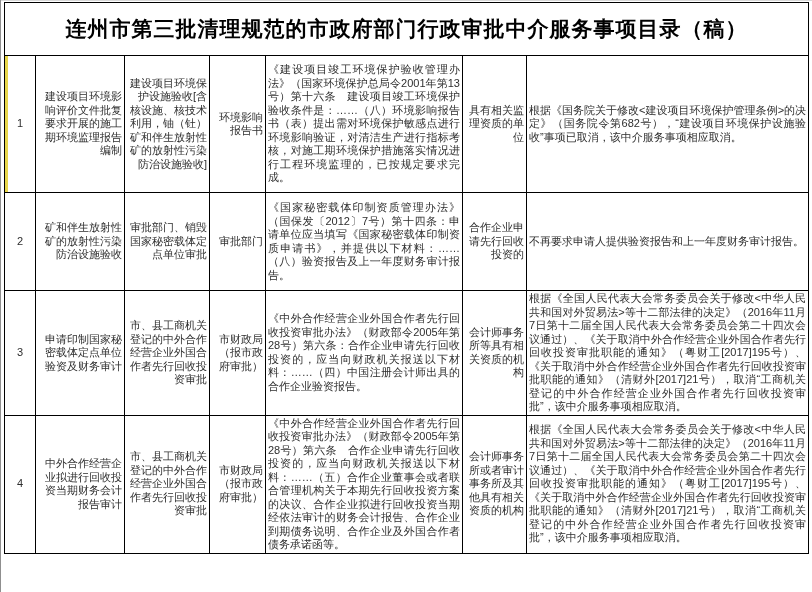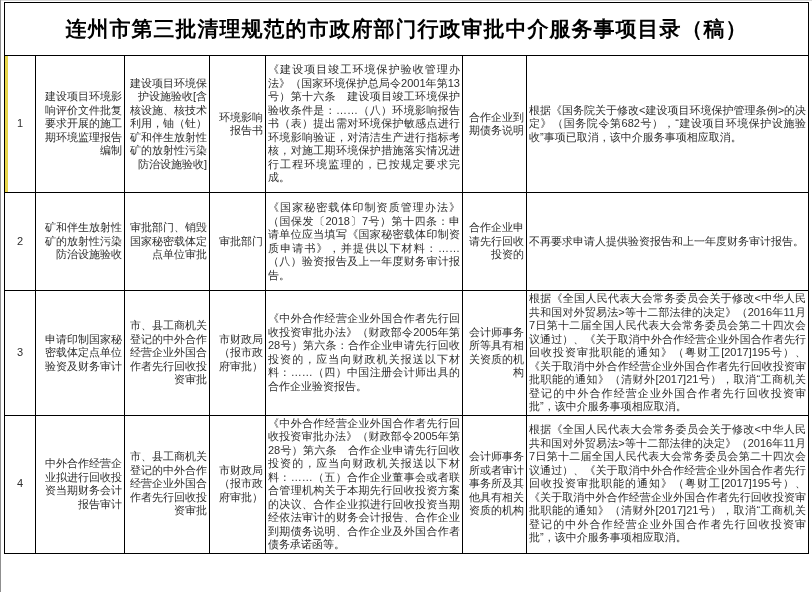--- a/index.html
+++ b/index.html
@@ -106,30 +106,30 @@
         <td class="title-cell" colspan="7">连州市第三批清理规范的市政府部门行政审批中介服务事项目录（稿）</td>
       </tr>
 
 
       <tr class="data-row row-1">
         <td class="c-seq">1</td>
         <td class="c-name">建设项目环境影响评价文件批复要求开展的施工期环境监理报告编制</td>
         <td class="c-project">建设项目环境保护设施验收[含核设施、核技术利用，铀（钍）矿和伴生放射性矿的放射性污染防治设施验收]</td>
         <td class="c-dept">环境影响报告书</td>
         <td class="c-basis">《建设项目竣工环境保护验收管理办法》（国家环境保护总局令2001年第13号）第十六条　建设项目竣工环境保护验收条件是：……（八）环境影响报告书（表）提出需对环境保护敏感点进行环境影响验证，对清洁生产进行指标考核，对施工期环境保护措施落实情况进行工程环境监理的，已按规定要求完成。</td>
-        <td class="c-agency">合作企业到期债务说明</td>
+        <td class="c-agency">具有相关监理资质的单位</td>
         <td class="c-decision">根据《国务院关于修改&lt;建设项目环境保护管理条例&gt;的决定》（国务院令第682号），“建设项目环境保护设施验收”事项已取消，该中介服务事项相应取消。</td>
       </tr>
 
       <tr class="data-row row-2">
         <td class="c-seq">2</td>
         <td class="c-name">矿和伴生放射性矿的放射性污染防治设施验收</td>
         <td class="c-project">审批部门、销毁国家秘密载体定点单位审批</td>
         <td class="c-dept">审批部门</td>
-        <td class="c-basis">《国家秘密载体印制资质管理办法》（国保发〔2018〕7号）第十四条：申请单位应当填写《国家秘密载体印制资质申请书》，并提供以下材料：……（八）验资报告及上一年度财务审计报告。</td>
+        <td class="c-basis">《国家秘密载体印制资质管理办法》（国保发〔2012〕7号）第十四条：申请单位应当填写《国家秘密载体印制资质申请书》，并提供以下材料：……（八）验资报告及上一年度财务审计报告。</td>
         <td class="c-agency">合作企业申请先行回收投资的</td>
         <td class="c-decision">不再要求申请人提供验资报告和上一年度财务审计报告。</td>
       </tr>
 
       <tr class="data-row row-3">
         <td class="c-seq">3</td>
         <td class="c-name">申请印制国家秘密载体定点单位验资及财务审计</td>
         <td class="c-project">市、县工商机关登记的中外合作经营企业外国合作者先行回收投资审批</td>
         <td class="c-dept">市财政局（报市政府审批）</td>
         <td class="c-basis">《中外合作经营企业外国合作者先行回收投资审批办法》（财政部令2005年第28号）第六条：合作企业申请先行回收投资的，应当向财政机关报送以下材料：……（四）中国注册会计师出具的合作企业验资报告。</td>

